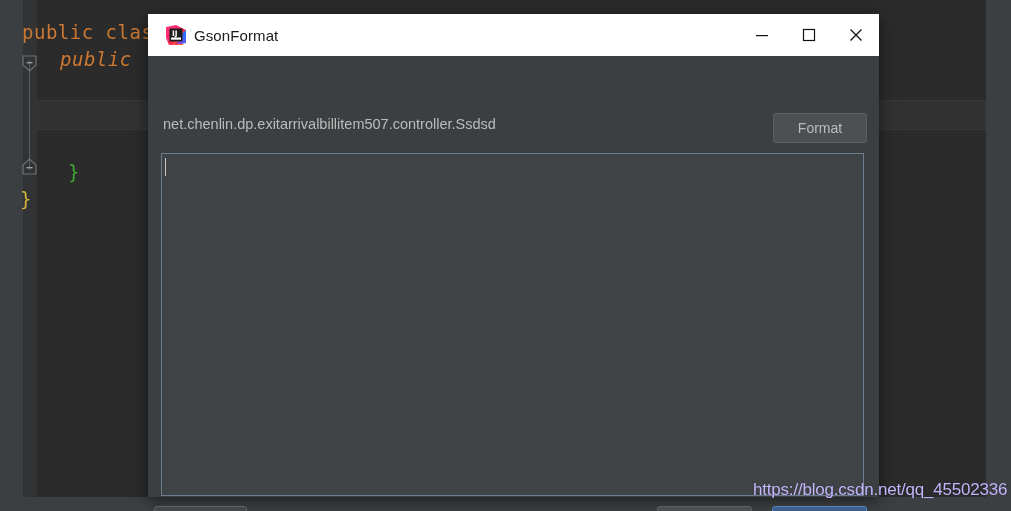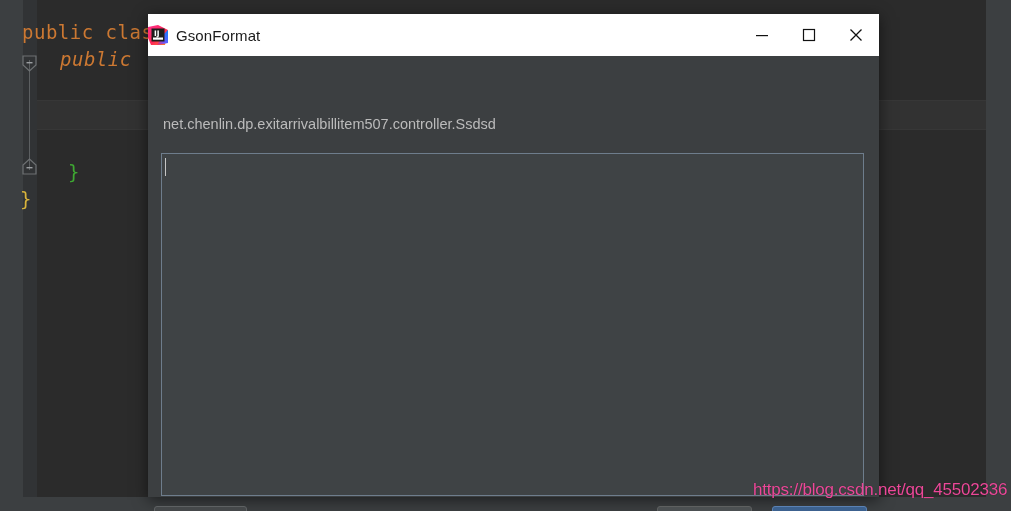--- a/index.html
+++ b/index.html
@@ -108,21 +108,21 @@
   }
 
   .titlebar {
     position: relative;
     height: 42px;
     background: #ffffff;
     display: flex;
     align-items: center;
   }
   .title-icon {
-    margin-left: 0;
+    margin-left: 18px;
     width: 15px;
     height: 20px;
     position: relative;
     flex: 0 0 auto;
   }
   .title-text {
     margin-left: 13px;
     font-size: 15px;
     color: #1a1a1a;
     font-family: "Liberation Sans", sans-serif;
@@ -252,21 +252,21 @@
     justify-content: center;
     cursor: default;
   }
 
   
   .watermark {
     position: absolute;
     left: 753px;
     top: 480px;
     font-size: 17px;
-    color: #ec4899;
+    color: #c4b5fd;
     font-family: "Liberation Sans", sans-serif;
     white-space: nowrap;
     letter-spacing: -0.2px;
     z-index: 50;
     text-shadow: 0 0 1px rgba(0,0,0,0.4);
   }
 </style>
 </head>
 <body>
 
@@ -344,20 +344,21 @@
             <path d="M1.5 1.5 L12.5 12.5 M12.5 1.5 L1.5 12.5" stroke="#111111" stroke-width="1.3" fill="none"></path>
           </svg>
         </div>
       </div>
     </div>
 
     <div class="dialog-body">
 
       <div class="pkg-path">net.chenlin.dp.exitarrivalbillitem507.controller.Ssdsd</div>
 
+      <div class="format-btn">Format</div>
 
       <div class="text-area">
         <div class="caret"></div>
       </div>
 
       <div class="setting-btn">Setting</div>
 
       <div class="cancel-btn">Cancel</div>
 
       <div class="ok-btn">OK</div>

